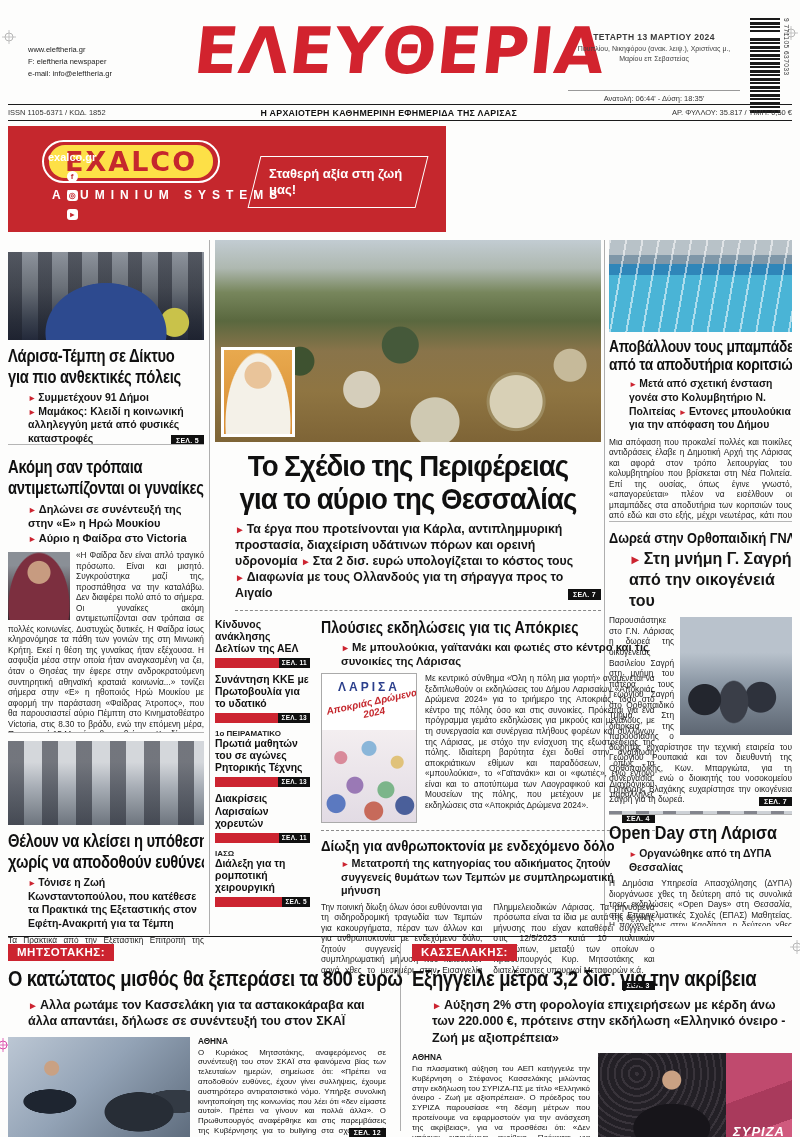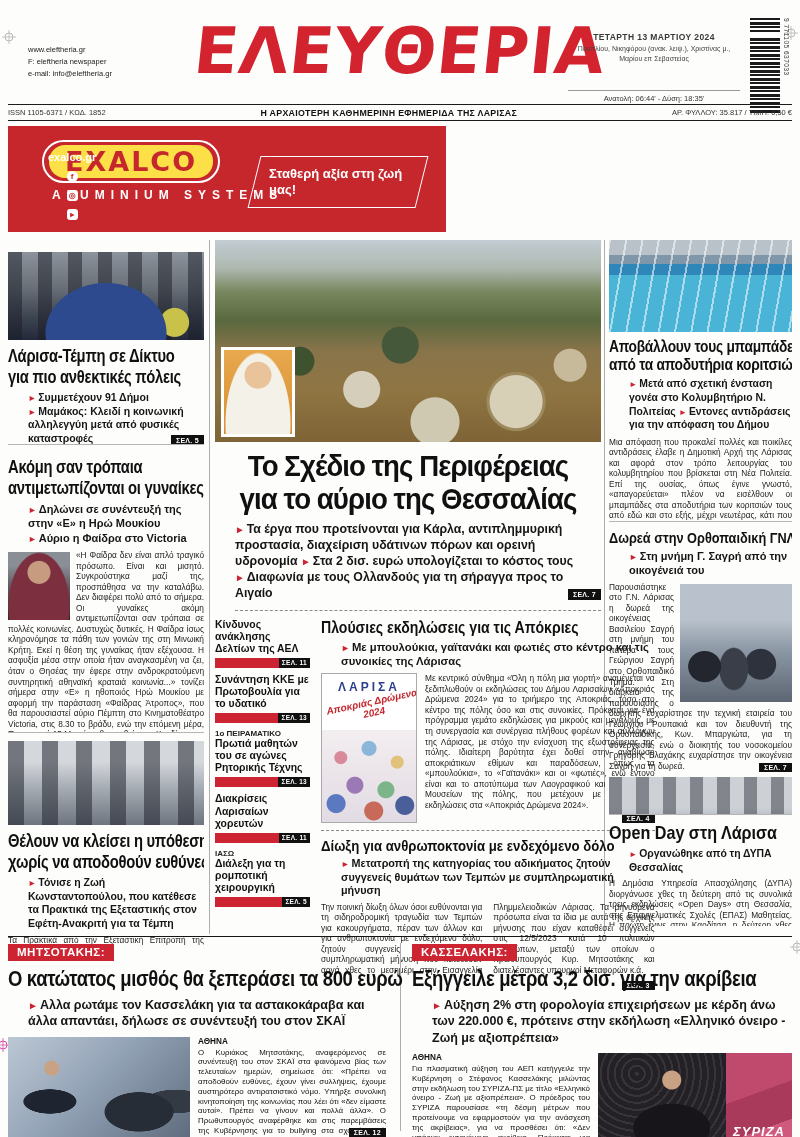--- a/index.html
+++ b/index.html
@@ -403,31 +403,31 @@
     </div>
 
     <div class="col-right">
 
       <article class="art ra1">
         <div class="ph ph-pool"></div>
         <div class="hl" style="font-size:16px; transform:scaleX(.86);">Αποβάλλουν τους μπαμπάδες</div>
         <div class="hl" style="font-size:16px; transform:scaleX(.86);">από τα αποδυτήρια κοριτσιών...</div>
         <p class="rbull bull">
           <span class="bk">Μετά από σχετική ένσταση γονέα στο Κολυμβητήριο Ν. Πολιτείας</span>
-          <span class="bk">Εντονες αντιδράσεις για την απόφαση του Δήμου</span>
+          <span class="bk">Εντονες μπουλούκια για την απόφαση του Δήμου</span>
         </p>
         <div style="position:relative; margin-top:5px; padding-bottom:2px;">
           <p class="body">Μια απόφαση που προκαλεί πολλές και ποικίλες αντιδράσεις έλαβε η Δημοτική Αρχή της Λάρισας και αφορά στον τρόπο λειτουργίας του κολυμβητηρίου που βρίσκεται στη Νέα Πολιτεία. Επί της ουσίας, όπως έγινε γνωστό, «απαγορεύεται» πλέον να εισέλθουν οι μπαμπάδες στα αποδυτήρια των κοριτσιών τους από εδώ και στο εξής, μέχρι νεωτέρας, κάτι που ανακοινώθηκε σε όλους τους γονείς, αφήνοντάς τους με πολλά αναπάντητα ερωτήματα. Κάποιοι γονείς ενοχλήθηκαν με την απόφαση αυτή και έκριναν αναγκαίο να έρθουν σε επαφή με τον αρμόδιο Αντιδήμαρχο.</p>
 
         </div>
       </article>
 
       <article class="art ra2 sep-t">
         <div class="hl1" style="font-size:15px; transform:scaleX(.85); white-space:nowrap;">Δωρεά στην Ορθοπαιδική ΓΝΛ</div>
-        <p class="rbull bull bk" style="font-size:11px;">Στη μνήμη Γ. Σαγρή από την οικογένειά του</p>
+        <p class="rbull bull bk" style="font-size:16px;">Στη μνήμη Γ. Σαγρή από την οικογένειά του</p>
         <div style="position:relative; margin-top:4px;">
           <div class="ph ph-sagri1 r-float"></div>
           <p class="body">Παρουσιάστηκε στο Γ.Ν. Λάρισας η δωρεά της οικογένειας Βασιλείου Σαγρή στη μνήμη του πατέρα τους Γεώργιου Σαγρή στο Ορθοπαιδικό Τμήμα. Στη διάρκεια της παρουσίασης ο δωρητής ευχαρίστησε την τεχνική εταιρεία του Γεώργιου Ρουπακιά και τον διευθυντή της Ορθοπαιδικής, Κων. Μπαργιώτα, για τη συνεργασία, ενώ ο διοικητής του νοσοκομείου Γρηγόρης Βλαχάκης ευχαρίστησε την οικογένεια Σαγρή για τη δωρεά.</p>
           <span class="chip" style="position:absolute; right:0; bottom:-1px;">ΣΕΛ. 7</span>
         </div>
         <div class="ph ph-sagri2"></div>
       </article>
 
       <article class="art ra3 sep-t">
         <div class="hl1" style="font-size:19px; transform:scaleX(.85); white-space:nowrap;">Open Day στη Λάρισα</div>

